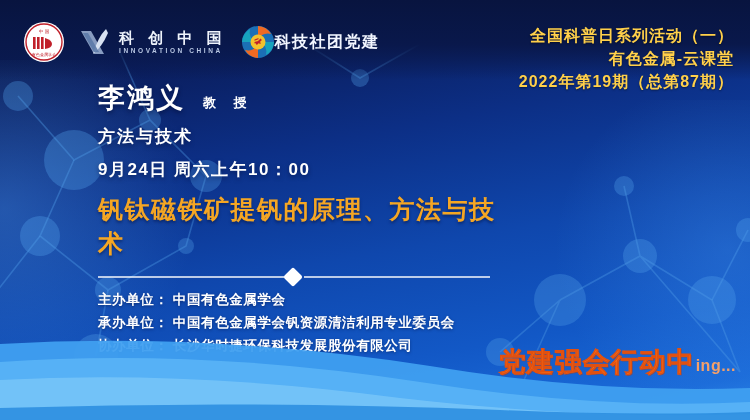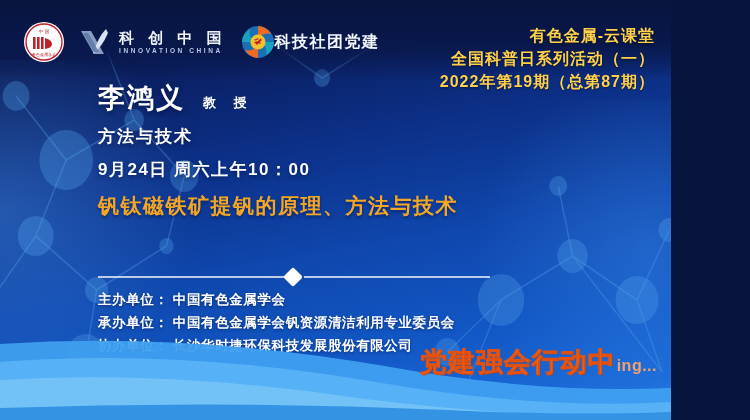--- a/index.html
+++ b/index.html
@@ -1,18 +1,18 @@
 <!DOCTYPE html>
 <html><head>
 <meta charset="utf-8">
 <style>
   html,body{margin:0;padding:0;background:#06143f;}
   *{box-sizing:border-box;}
   .poster{
-    position:relative;width:671px;height:420px;overflow:hidden;
+    position:relative;width:750px;height:420px;overflow:hidden;
     font-family:"Liberation Sans","DejaVu Sans",sans-serif;
     background:linear-gradient(170deg,#081744 0%,#0a1d5c 16%,#0c2f86 36%,#0f47ad 58%,#1258c6 78%,#1a6ad8 92%,#2b86e8 100%);
     padding-left:31px;
   }
   
   .net{position:absolute;inset:0;pointer-events:none;}
   .net svg{width:100%;height:100%;display:block;}
   .glowL{
     position:absolute;left:-140px;top:60px;width:360px;height:330px;
     background:radial-gradient(circle at 40% 45%,rgba(90,175,255,.30),rgba(90,175,255,0) 68%);
@@ -57,21 +57,21 @@
   .speaker-name{
     color:#ffffff;font-size:27px;font-weight:700;letter-spacing:2px;
     text-shadow:0 2px 4px rgba(0,10,45,.55);
   }
   .speaker-title{color:#ffffff;font-size:13px;font-weight:700;letter-spacing:7px;}
   .org{color:#ffffff;font-size:17px;font-weight:700;letter-spacing:2px;margin-top:9px;
        text-shadow:0 2px 4px rgba(0,10,45,.5);}
   .datetime{color:#ffffff;font-size:17px;font-weight:700;letter-spacing:1.5px;margin-top:10px;
        text-shadow:0 2px 4px rgba(0,10,45,.5);}
   .title{
-    margin-top:11px;color:#f5a623;font-size:21px;font-weight:700;line-height:1.36;
+    margin-top:11px;color:#f5a623;font-size:25px;font-weight:700;line-height:1.36;
     letter-spacing:1.5px;max-width:420px;
     text-shadow:0 2px 3px rgba(4,20,70,.55);
   }
   
   .divider{position:absolute;left:98px;top:270px;width:392px;height:14px;}
   .divider .bar{position:absolute;top:6px;height:2px;background:rgba(255,255,255,.72);}
   .divider .bar.l{left:0;width:186px;}
   .divider .bar.r{left:206px;width:186px;}
   .divider .dia{position:absolute;left:188px;top:0;width:14px;height:14px;
     background:#ffffff;transform:rotate(45deg);border-radius:2px;}
@@ -175,22 +175,22 @@
         <path d="M1 17 a16 16 0 0 1 8 -13 q-2 9 6 13 z" fill="#17a3bd"></path>
         <circle cx="17" cy="17" r="7.5" fill="#f3c22c"></circle>
         <path d="M13.5 14.5 l4 -1.5 l0 1.2 l-4 1.5 z M13.5 17 q4 -2 6.5 1 l-1 1 q-2 -2.4 -5.5 -.6 z
                  M19.5 13.5 l1.4 1.4 l-5 5 l-1.4 -1.4 z" fill="#c0202a"></path>
       </svg>
       <span class="party-text">科技社团党建</span>
     </div>
   </div>
 
   <div class="headright">
+    <div>全国科普日系列活动（一）</div>
     <div>有色金属-云课堂</div>
-    <div>全国科普日系列活动（一）</div>
     <div>2022年第19期（总第87期）</div>
   </div>
 
   <div class="content">
     <div class="speaker">
       <span class="speaker-name">李鸿义</span>
       <span class="speaker-title">教 授</span>
     </div>
     <div class="org">方法与技术</div>
     <div class="datetime">9月24日  周六上午10：00</div>

